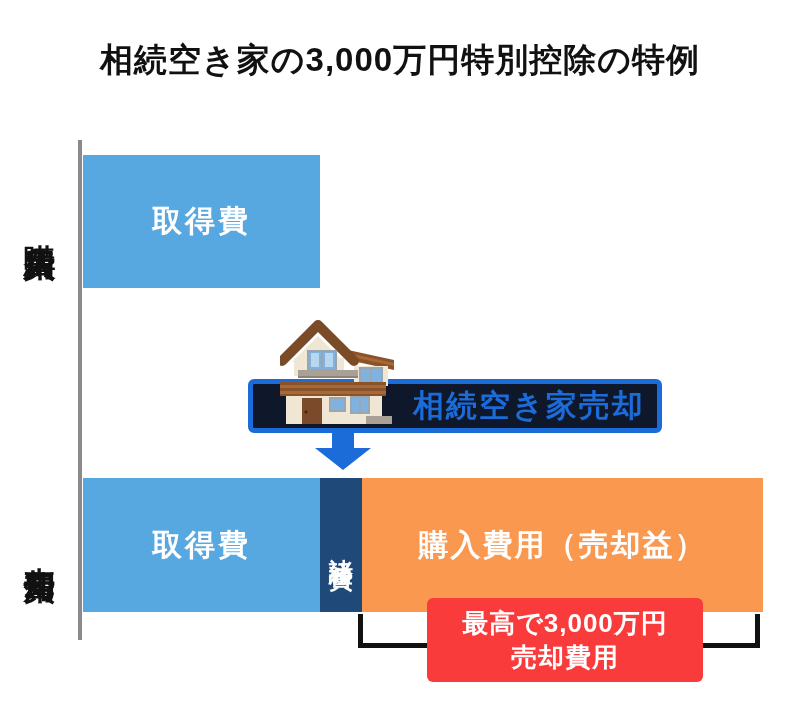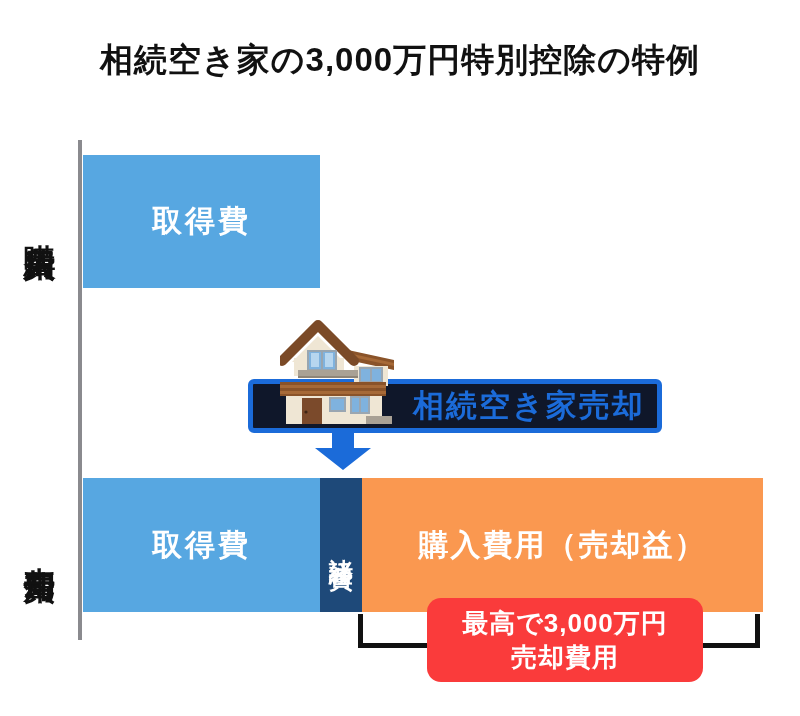--- a/index.html
+++ b/index.html
@@ -72,21 +72,21 @@
   .house{position:absolute;left:280px;top:320px;width:121px;height:110px;z-index:3;}
   .down-arrow{position:absolute;left:315px;top:430px;width:56px;height:40px;z-index:1;}
 
   .bracket-part{position:absolute;background:var(--bracket-black);z-index:3;}
   .bracket-left{left:358px;top:614px;width:5px;height:34px;}
   .bracket-right{left:755px;top:614px;width:5px;height:34px;}
   .bracket-bottom{left:358px;top:643px;width:402px;height:5px;}
 
   .deduction-badge{
     position:absolute;left:427px;top:598px;width:276px;height:84px;
-    background:var(--badge-red);border-radius:14px;z-index:4;
+    background:var(--badge-red);border-radius:6px;z-index:4;
     display:flex;flex-direction:column;align-items:center;justify-content:center;
     color:#fff;font-weight:bold;font-size:26px;line-height:34px;
     text-align:center;letter-spacing:1px;
   }
 </style>
 </head>
 <body>
 
 <div class="canvas">
 

